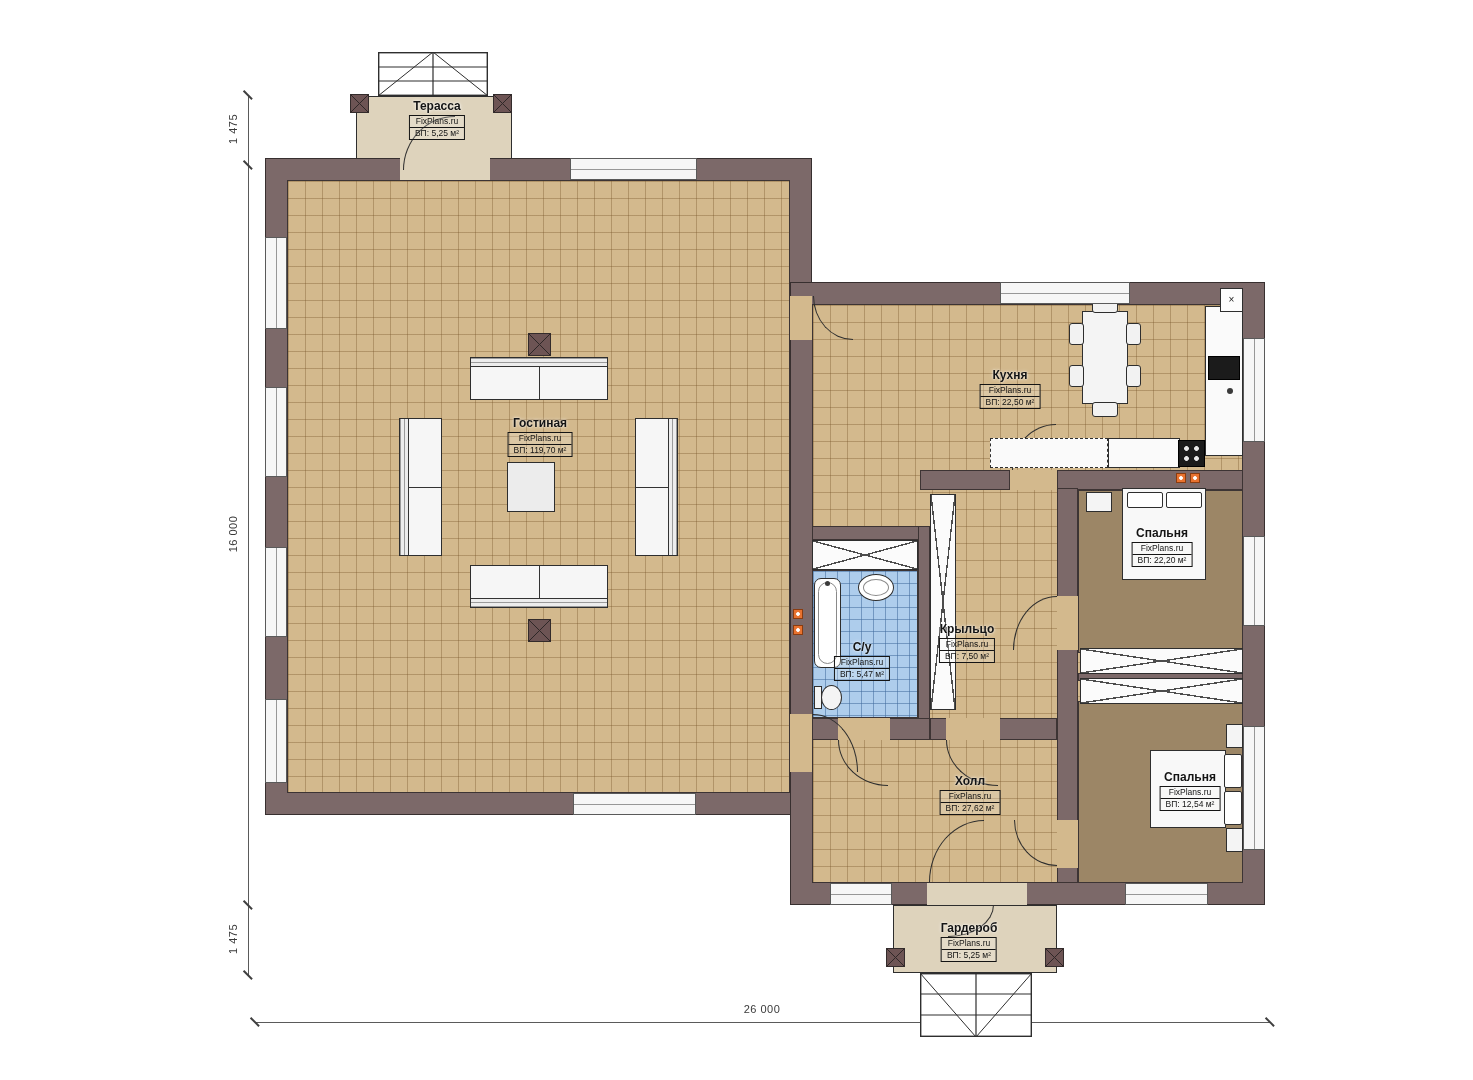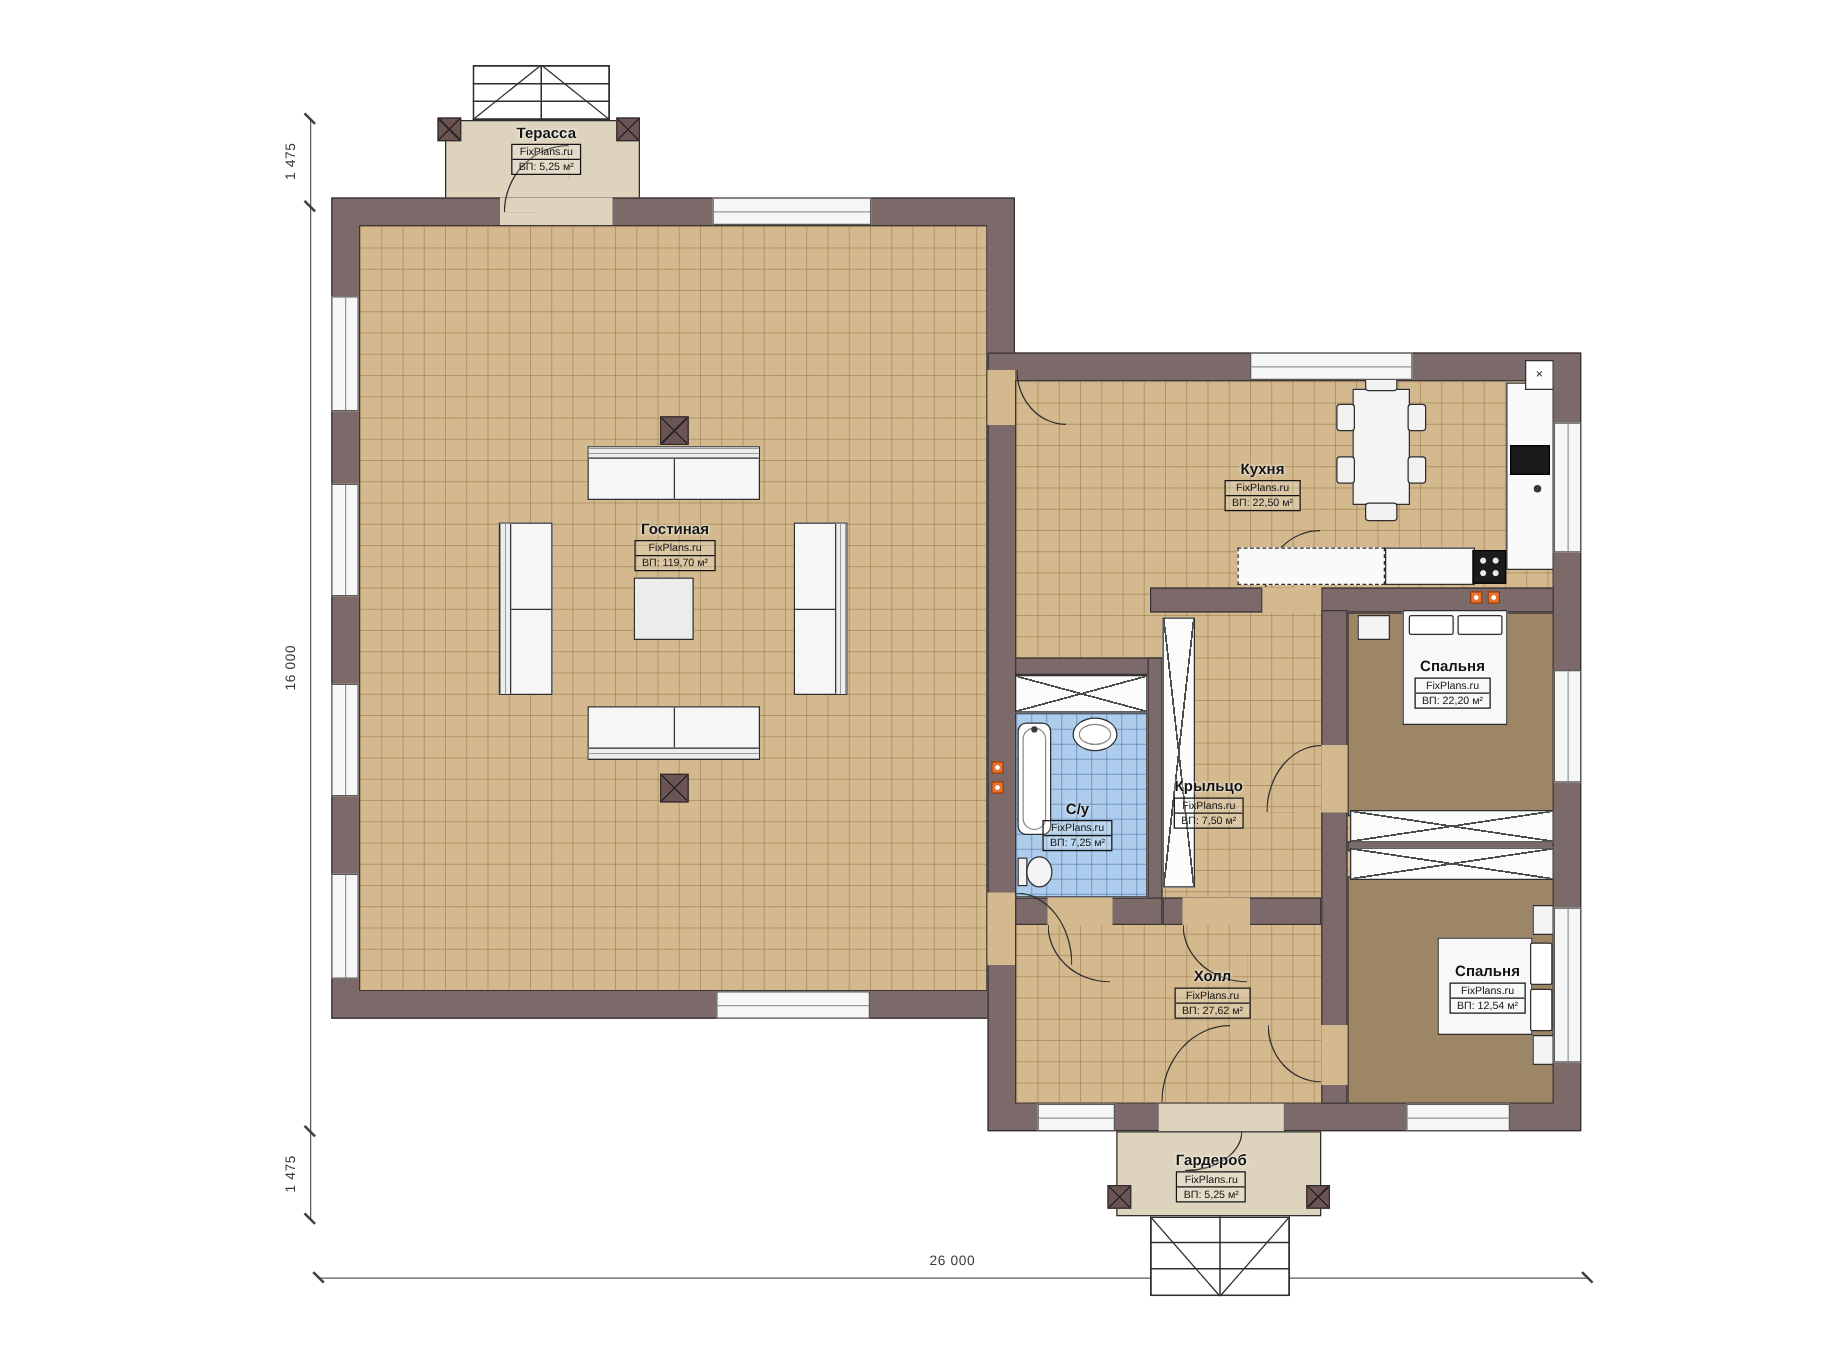--- a/index.html
+++ b/index.html
@@ -293,21 +293,21 @@
     <div class="rbox">
       <div class="rbrand">FixPlans.ru</div>
       <div class="rarea">ВП: 22,50 м²</div>
     </div>
   </div>
 
   <div class="rlabel" style="left:862px; top:640px;">
     <div class="rname">С/у</div>
     <div class="rbox">
       <div class="rbrand">FixPlans.ru</div>
-      <div class="rarea">ВП: 7,25 м²</div>
+      <div class="rarea">ВП: 5,47 м²</div>
     </div>
   </div>
 
   <div class="rlabel" style="left:967px; top:622px;">
     <div class="rname">Крыльцо</div>
     <div class="rbox">
       <div class="rbrand">FixPlans.ru</div>
       <div class="rarea">ВП: 7,50 м²</div>
     </div>
   </div>

